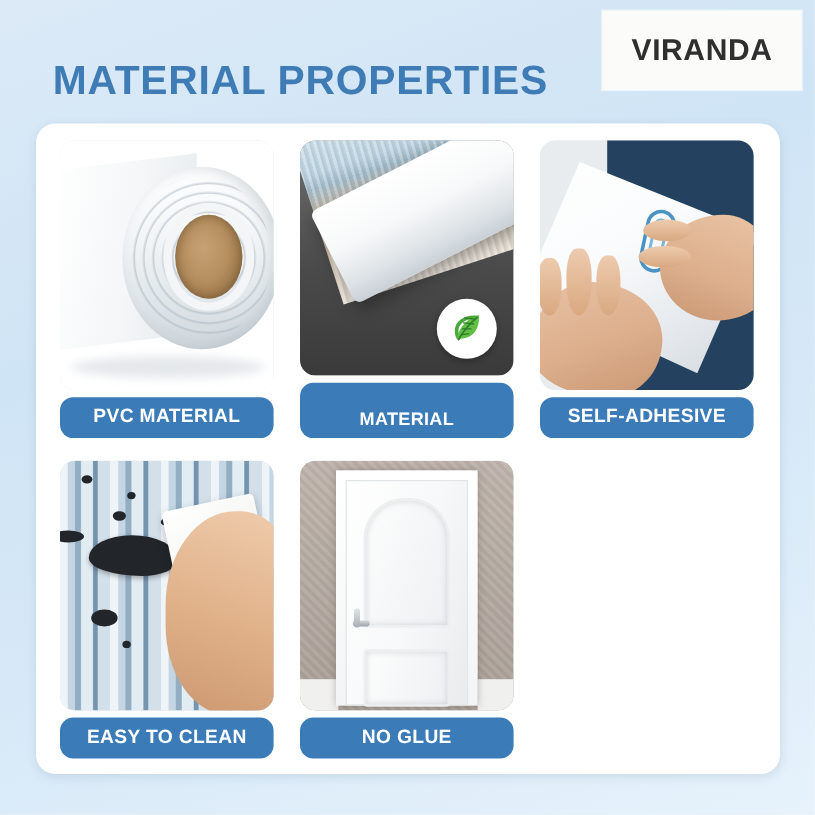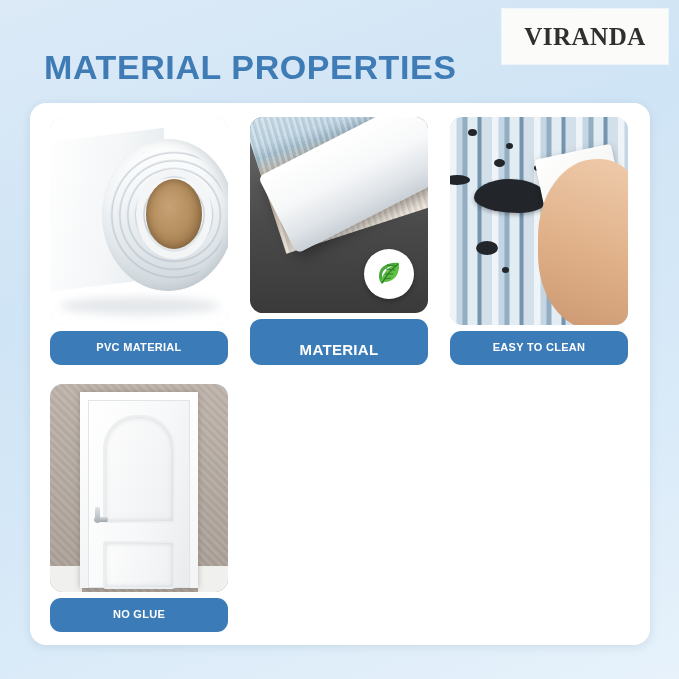--- a/index.html
+++ b/index.html
@@ -10,24 +10,23 @@
   }
   .stage{position:relative;width:679px;height:679px;}
 
   
   .title{
     position:absolute;left:44px;top:48px;
     font-size:34px;font-weight:bold;letter-spacing:.6px;
     color:#3f7cb5;white-space:nowrap;
   }
   .logo-box{
-    position:absolute;left:502px;top:9px;width:166px;height:55px;
+    position:absolute;left:502px;top:9px;width:166px;height:66px;
     background:#fbfbfa;display:flex;align-items:center;justify-content:center;
     box-shadow:0 0 0 1px rgba(255,255,255,.6);
-    font-family:Liberation Serif, serif;
   }
   .logo-text{
     font-size:25px;font-weight:bold;letter-spacing:.5px;color:#2f2f2f;
   }
 
   
   .card{
     position:absolute;left:30px;top:103px;width:620px;height:542px;
     background:#ffffff;border-radius:16px;
     box-shadow:0 2px 8px rgba(120,150,175,.22);
@@ -45,21 +44,21 @@
     border-radius:13px;overflow:hidden;background:#dfe6ec;
   }
   .cell.tall .photo{height:196px;}
   .label{
     position:absolute;left:0;bottom:0;width:178px;
     background:#3b7cb8;border-radius:11px;
     color:#fff;font-weight:bold;letter-spacing:.3px;
     display:flex;align-items:center;justify-content:center;text-align:center;
     line-height:1.05;
   }
-  .label.one{height:34px;font-size:11px;}
+  .label.one{height:34px;font-size:16px;}
   .label.two{height:46px;font-size:15px;padding:0 4px;box-sizing:border-box;}
 
   
   .art{position:absolute;inset:0;}
 
   
   .pvc-bg{background:#ffffff;}
   .pvc-sheet{
     position:absolute;left:-6px;top:18px;width:120px;height:150px;
     background:linear-gradient(100deg,#ffffff 0%,#f4f6f7 55%,#e4e9ec 100%);
@@ -314,20 +313,42 @@
           </div>
         </div>
         <div class="label two">
           <span>
             <br>
             <span>MATERIAL</span>
           </span>
         </div>
       </div>
 
+      <div class="cell">
+        <div class="photo">
+          <div class="art adh-bg">
+            <div class="adh-marble"></div>
+            <div class="adh-peel"></div>
+            <svg class="clip" viewBox="0 0 28 56">
+              <rect x="3" y="3" width="22" height="50" rx="11" fill="none" stroke="#4a93c4" stroke-width="3"></rect>
+              <rect x="9" y="10" width="10" height="36" rx="5" fill="none" stroke="#79b6dc" stroke-width="2.5"></rect>
+            </svg>
+            <div class="hand-l">
+              <div class="finger" style="left:6px;top:-20px;width:20px;height:48px;"></div>
+              <div class="finger" style="left:30px;top:-28px;width:21px;height:56px;"></div>
+              <div class="finger" style="left:55px;top:-22px;width:20px;height:50px;"></div>
+            </div>
+            <div class="hand-r">
+              <div class="finger" style="left:-14px;top:4px;width:40px;height:18px;border-radius:50%;"></div>
+              <div class="finger" style="left:-18px;top:26px;width:44px;height:18px;border-radius:50%;"></div>
+            </div>
+          </div>
+        </div>
+        <div class="label one">SELF-ADHESIVE</div>
+      </div>
 
 
       <div class="cell">
         <div class="photo">
           <div class="art clean-bg">
             <div class="smudge big" style="left:24px;top:62px;"></div>
             <div class="smudge" style="left:18px;top:12px;width:9px;height:7px;"></div>
             <div class="smudge" style="left:56px;top:26px;width:7px;height:6px;"></div>
             <div class="smudge" style="left:44px;top:42px;width:11px;height:8px;"></div>
             <div class="smudge" style="left:84px;top:48px;width:8px;height:6px;"></div>

